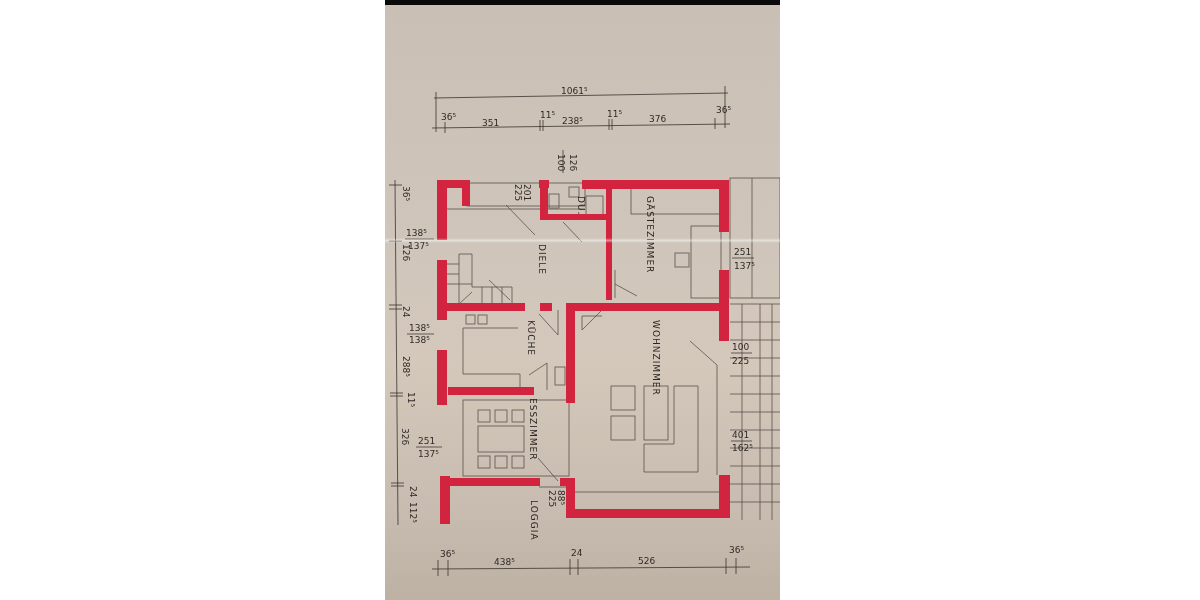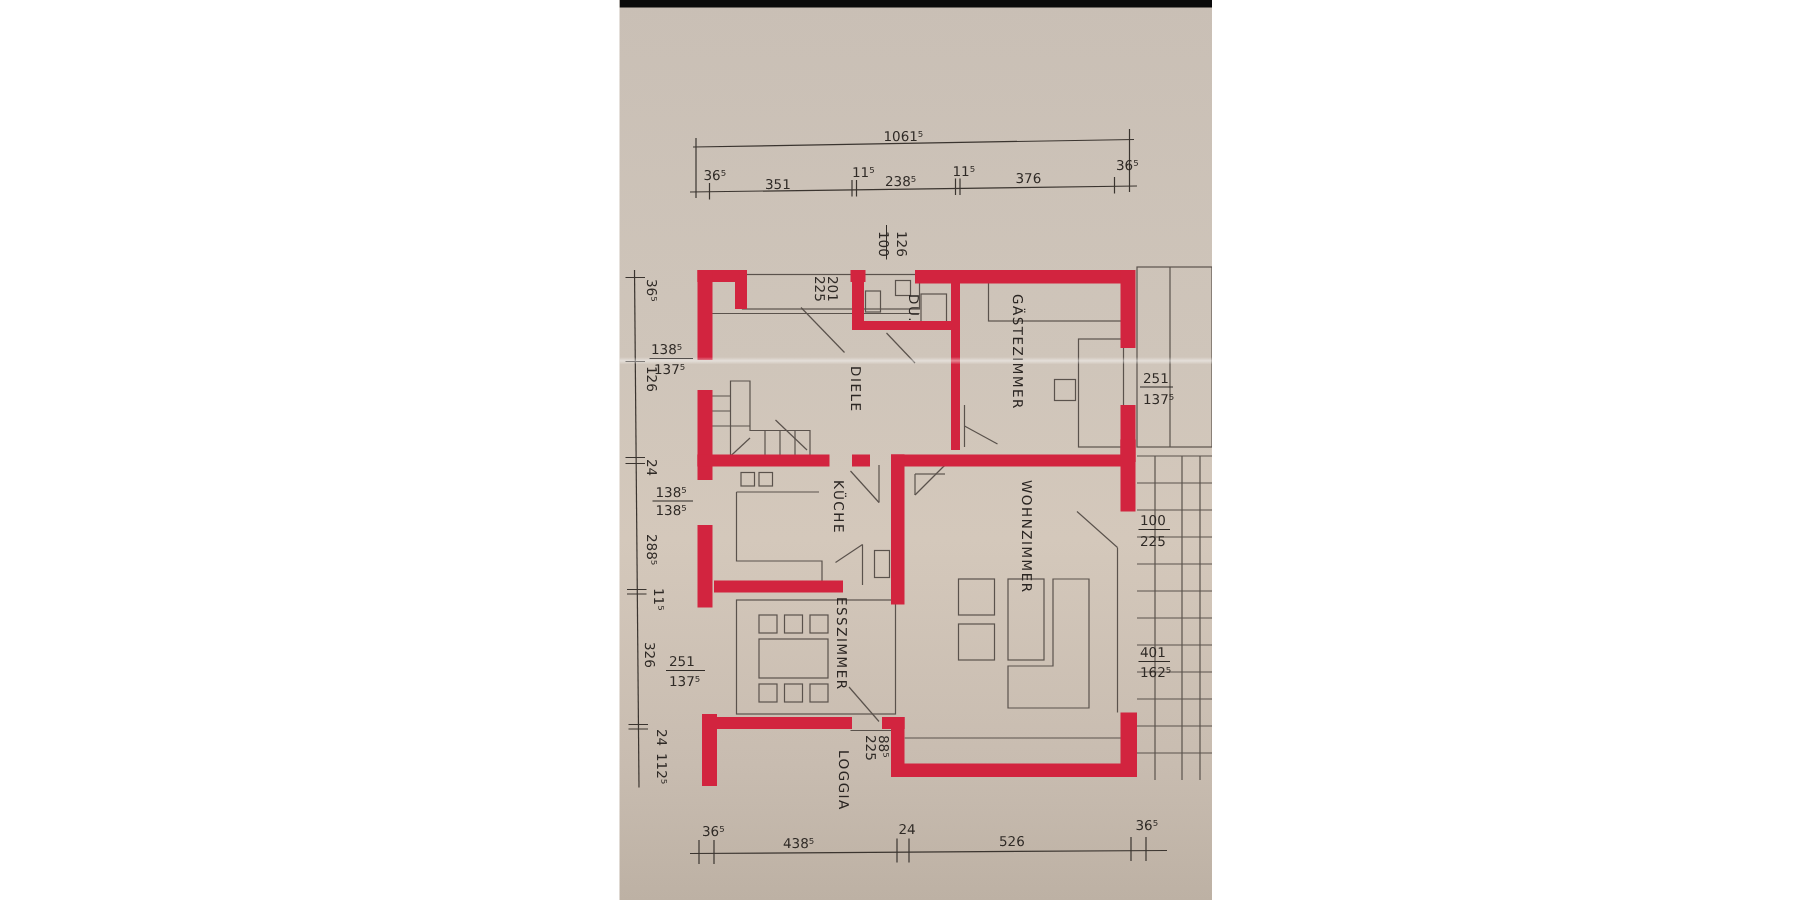--- a/index.html
+++ b/index.html
@@ -1,17 +1,17 @@
 <!DOCTYPE html>
 <html><head>
   <meta charset="utf-8">
   <style>
     html, body { margin: 0; padding: 0; }
     body { width: 1200px; height: 600px; background: #ffffff; position: relative; overflow: hidden; font-family: "DejaVu Sans", sans-serif; }
-    #photo { position: absolute; left: 413px; top: 0; width: 395px; height: 600px; background: linear-gradient(180deg, #c9bfb5 0%, #cfc5ba 40%, #d4c8bb 60%, #c8bcb0 85%, #bdb1a4 100%); overflow: hidden; }
+    #photo { position: absolute; left: 385px; top: 0; width: 395px; height: 600px; background: linear-gradient(180deg, #c9bfb5 0%, #cfc5ba 40%, #d4c8bb 60%, #c8bcb0 85%, #bdb1a4 100%); overflow: hidden; }
     #topbar { position: absolute; left: 0; top: 0; width: 395px; height: 5px; background: #0a0a0a; }
     #fold { position: absolute; left: 0; top: 238px; width: 395px; height: 5px; background: linear-gradient(180deg, rgba(255,255,255,0.0), rgba(255,255,255,0.45), rgba(255,255,255,0.0)); }
     svg { position: absolute; left: 0; top: 0; }
     .dim { font-size: 9px; fill: #2f2a26; }
     .room { font-size: 9px; fill: #2a2522; letter-spacing: 1px; }
     .wall { fill: #d2243f; }
     .thin { stroke: #5a524c; stroke-width: 0.8; fill: none; }
   </style>
 </head>
 <body>

